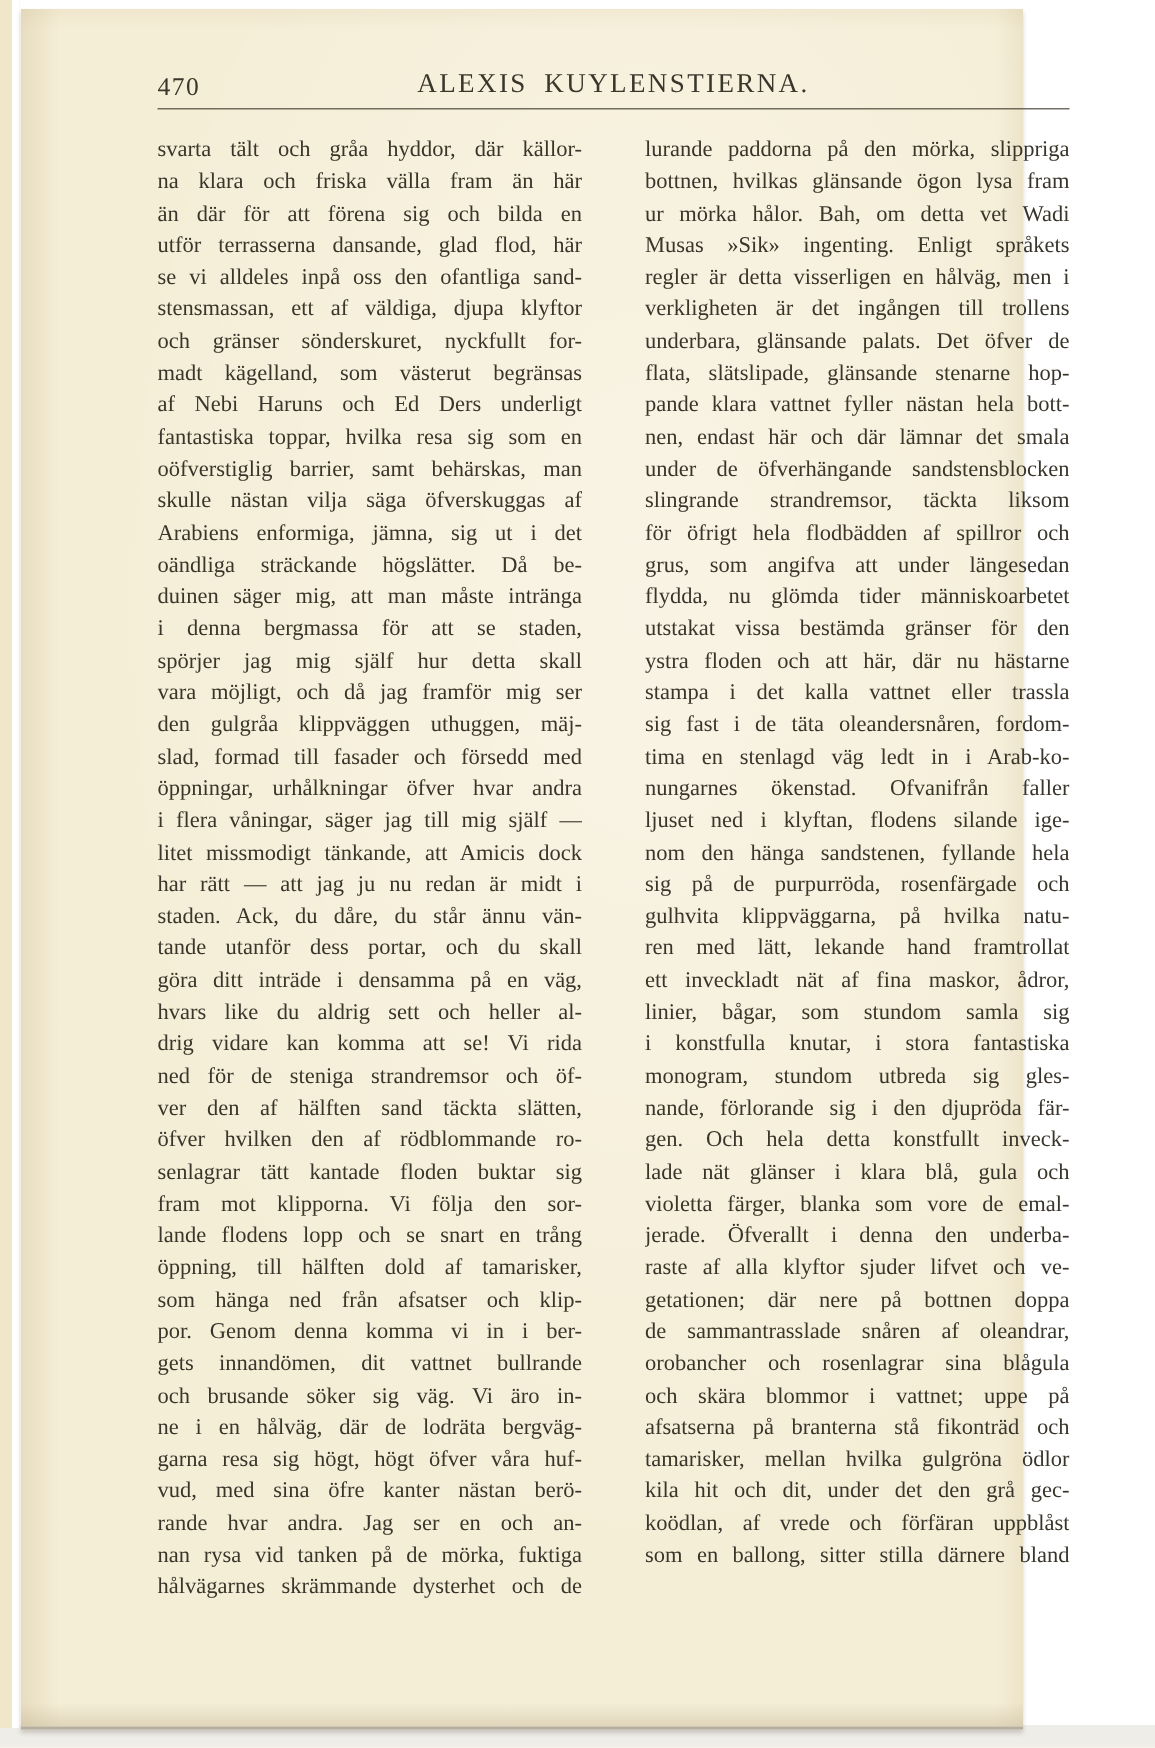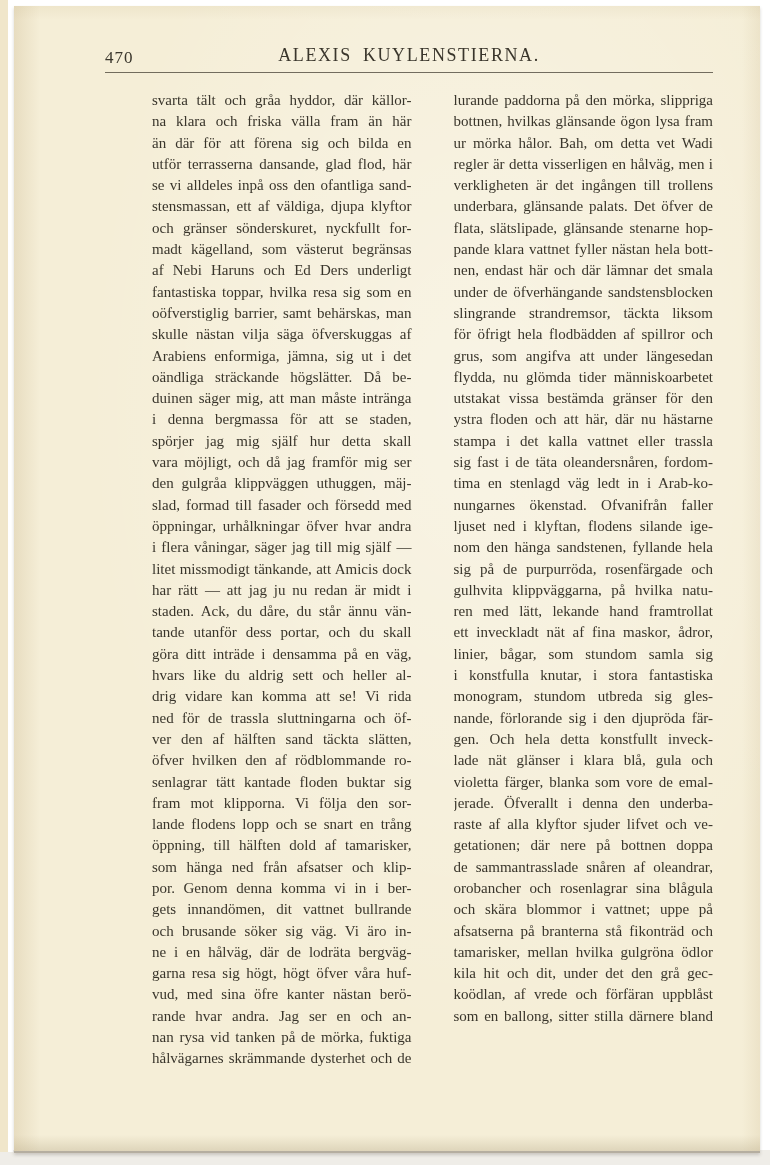--- a/index.html
+++ b/index.html
@@ -15,21 +15,21 @@
     background: linear-gradient(180deg, #ffffff 0 1150px, #efede8 1150px 100%);
   }
   
   .page-sliver {
     position: absolute; left: 0; top: 0; width: 8px; height: 1152px;
     background: #f0e6ca;
     border-right: 5px solid #ffffff;
   }
   .page {
     position: absolute; left: 14px; top: 6px;
-    width: 746px; height: 1145px;
+    width: 668px; height: 1145px;
     background:
       radial-gradient(ellipse at 62% 35%, rgba(255,255,255,0.35), rgba(255,255,255,0) 60%),
       linear-gradient(90deg, rgba(196,175,132,0.28) 0, rgba(196,175,132,0) 26px),
       linear-gradient(270deg, rgba(196,175,132,0.18) 0, rgba(196,175,132,0) 18px),
       linear-gradient(0deg, rgba(170,155,120,0.30) 0, rgba(170,155,120,0) 16px),
       linear-gradient(180deg, rgba(210,192,150,0.18) 0, rgba(210,192,150,0) 14px),
       #f5eed7;
     border-bottom: 2px solid #b5aea0;
     box-shadow: 0 2px 3px rgba(90,85,70,0.25);
   }
@@ -50,21 +50,21 @@
     position: absolute; left: 91px; top: 66px; width: 608px; height: 0;
     border-top: 1px solid rgba(70,64,52,0.75);
   }
   .columns {
     position: absolute; left: 91px; top: 84px; width: 608px;
     display: flex;
   }
   .col {
     width: 283px;
   }
-  .col.left { margin-right: 42px; margin-left: 47px; }
+  .col.left { margin-right: 42px; }
   .line {
     height: 21.31px; line-height: 21.31px;
     font-size: 15px; color: #39352b;
     text-align: justify;
     text-align-last: justify;
     overflow: hidden;
     white-space: nowrap;
   }
 </style>
 </head>
@@ -106,21 +106,21 @@
           <div class="line">slad, formad till fasader och försedd med</div>
           <div class="line">öppningar, urhålkningar öfver hvar andra</div>
           <div class="line">i flera våningar, säger jag till mig själf —</div>
           <div class="line">litet missmodigt tänkande, att Amicis dock</div>
           <div class="line">har rätt — att jag ju nu redan är midt i</div>
           <div class="line">staden.  Ack, du dåre, du står ännu vän-</div>
           <div class="line">tande utanför dess portar, och du skall</div>
           <div class="line">göra ditt inträde i densamma på en väg,</div>
           <div class="line">hvars like du aldrig sett och heller al-</div>
           <div class="line">drig vidare kan komma att se!  Vi rida</div>
-          <div class="line">ned för de trassla sluttningarna och öf-</div>
+          <div class="line">ned för de steniga strandremsor och öf-</div>
           <div class="line">ver den af hälften sand täckta slätten,</div>
           <div class="line">öfver hvilken den af rödblommande ro-</div>
           <div class="line">senlagrar tätt kantade floden buktar sig</div>
           <div class="line">fram mot klipporna.  Vi följa den sor-</div>
           <div class="line">lande flodens lopp och se snart en trång</div>
           <div class="line">öppning, till hälften dold af tamarisker,</div>
           <div class="line">som hänga ned från afsatser och klip-</div>
           <div class="line">por.  Genom denna komma vi in i ber-</div>
           <div class="line">gets innandömen, dit vattnet bullrande</div>
           <div class="line">och brusande söker sig väg.  Vi äro in-</div>
@@ -128,20 +128,21 @@
           <div class="line">garna resa sig högt, högt öfver våra huf-</div>
           <div class="line">vud, med sina öfre kanter nästan berö-</div>
           <div class="line">rande hvar andra.  Jag ser en och an-</div>
           <div class="line">nan rysa vid tanken på de mörka, fuktiga</div>
           <div class="line">hålvägarnes skrämmande dysterhet och de</div>
         </div>
       <div class="col right">
           <div class="line">lurande paddorna på den mörka, slippriga</div>
           <div class="line">bottnen, hvilkas glänsande ögon lysa fram</div>
           <div class="line">ur mörka hålor.  Bah, om detta vet Wadi</div>
+          <div class="line">Musas »Sik» ingenting.  Enligt språkets</div>
           <div class="line">regler är detta visserligen en hålväg, men i</div>
           <div class="line">verkligheten är det ingången till trollens</div>
           <div class="line">underbara, glänsande palats.  Det öfver de</div>
           <div class="line">flata, slätslipade, glänsande stenarne hop-</div>
           <div class="line">pande klara vattnet fyller nästan hela bott-</div>
           <div class="line">nen, endast här och där lämnar det smala</div>
           <div class="line">under de öfverhängande sandstensblocken</div>
           <div class="line">slingrande strandremsor, täckta liksom</div>
           <div class="line">för öfrigt hela flodbädden af spillror och</div>
           <div class="line">grus, som angifva att under längesedan</div>

